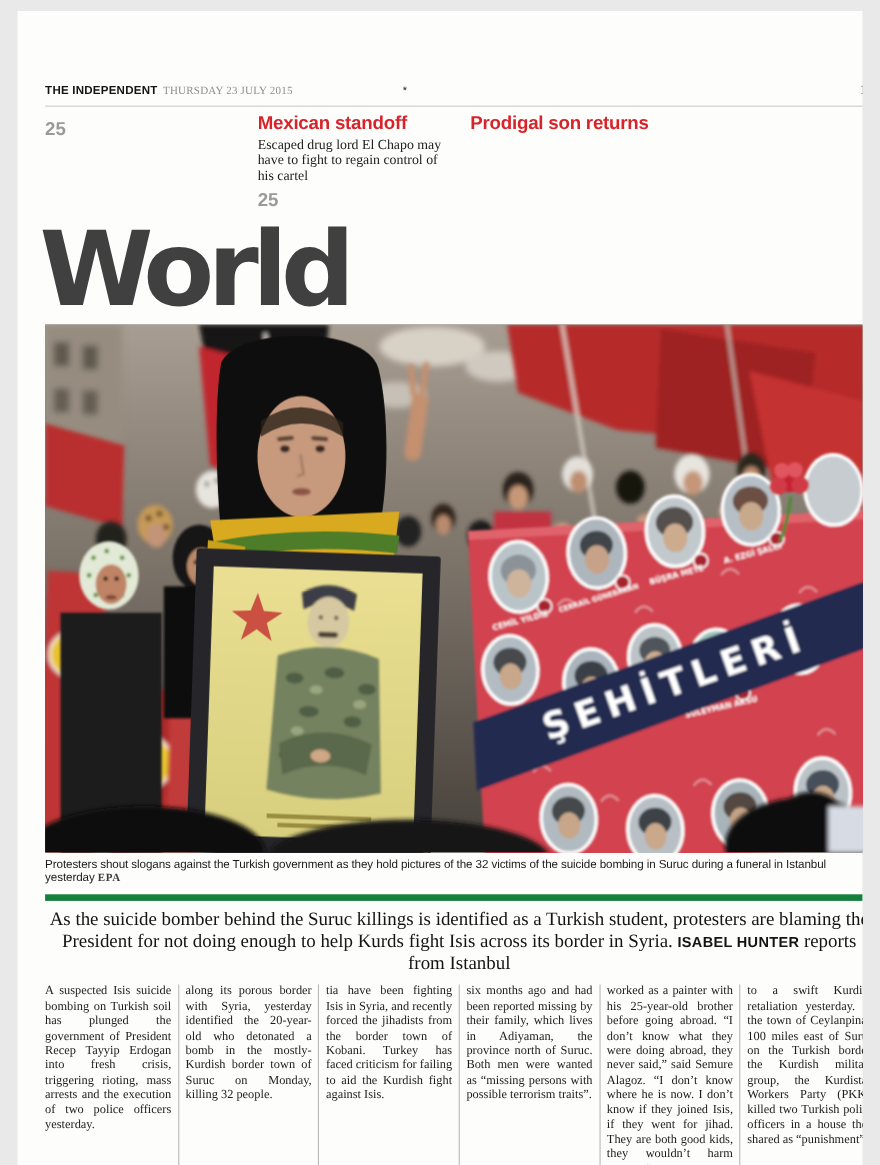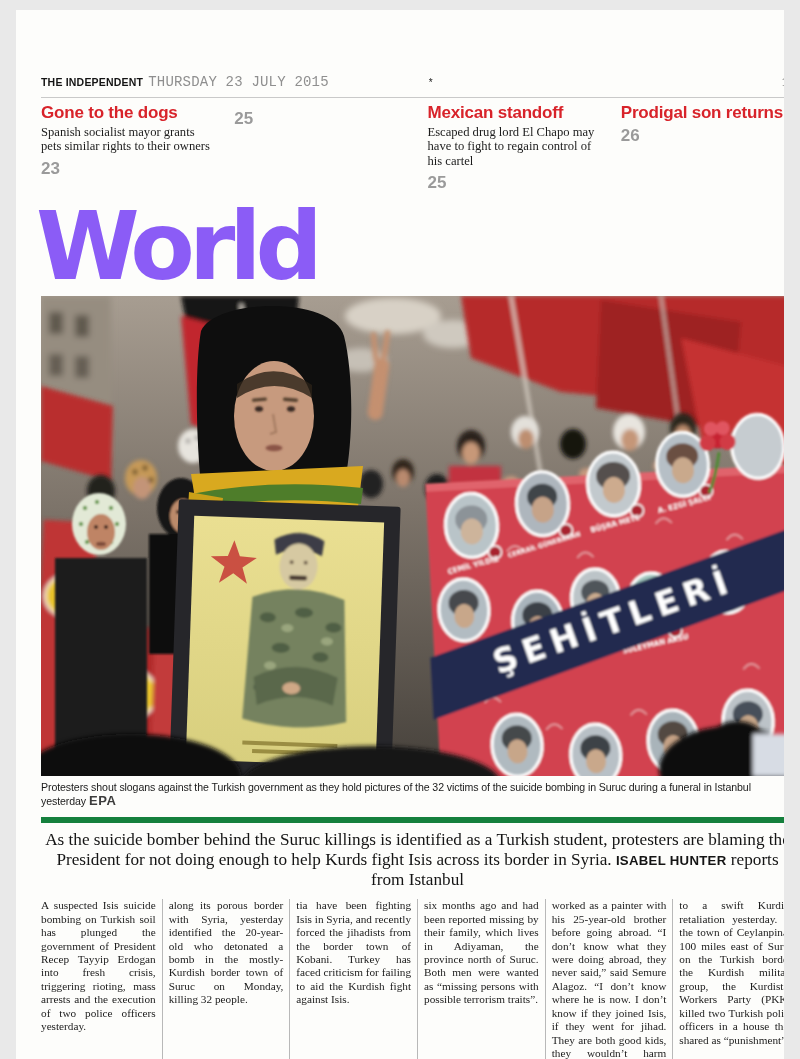--- a/index.html
+++ b/index.html
@@ -3,39 +3,39 @@
 <meta charset="utf-8">
 <style>
   html,body{margin:0;padding:0;background:#e9e9e9;}
   .page{position:relative;width:768px;height:1059px;background:#fdfdfb;margin:10px auto;overflow:hidden;
         font-family:"Liberation Serif",serif;color:#141414;}
   .content{margin:0 22px 0 25px;width:753px;}
 
   
   .masthead{margin-top:64px;display:flex;align-items:baseline;border-bottom:1px solid #c9c9c9;padding-bottom:7px;}
   .mh-paper{font-family:"Liberation Sans",sans-serif;font-weight:bold;font-size:10.5px;letter-spacing:.2px;}
-  .mh-date{font-family:Liberation Mono, monospace;font-size:14px;color:#8f8f8f;margin-left:5px;letter-spacing:.2px;}
+  .mh-date{font-family:Liberation Serif, serif;font-size:10px;color:#8f8f8f;margin-left:5px;letter-spacing:.2px;}
   .mh-star{font-family:"Liberation Sans",sans-serif;font-size:10px;color:#222;margin-left:100px;}
   .mh-page{margin-left:auto;font-size:12.5px;color:#2a2a2a;}
 
   
   .teasers{display:grid;grid-template-columns:repeat(4,1fr);column-gap:20px;margin-top:6px;}
   .teaser-title{color:#d8232a;font-family:"Liberation Sans",sans-serif;font-weight:bold;font-size:17px;letter-spacing:-.2px;line-height:1;}
   .teaser-summary{font-size:12.6px;line-height:1.14;margin-top:4px;color:#1c1c1c;}
   .teaser-page{color:#9a9a9a;font-family:"Liberation Sans",sans-serif;font-weight:bold;font-size:17px;margin-top:5px;}
 
   
   .section-title{font-family:"DejaVu Sans","Liberation Sans",sans-serif;font-weight:bold;font-size:94px;
-                 letter-spacing:-6px;line-height:.85;margin-top:14px;margin-left:-5px;color:#8b5cf6;}
+                 letter-spacing:-6px;line-height:.85;margin-top:14px;margin-left:-5px;color:#404040;}
 
   
   .photo{margin-top:9px;width:753px;height:480px;overflow:hidden;background:#6d655c;}
   .photo svg{display:block;}
   .caption{margin-top:5px;font-family:"Liberation Sans",sans-serif;font-size:10.6px;color:#1a1a1a;letter-spacing:-.1px;}
-  .caption .credit{font-weight:bold;font-size:13px;letter-spacing:.6px;color:#3c3c3c;}
+  .caption .credit{font-weight:bold;font-size:10px;letter-spacing:.6px;color:#3c3c3c;font-family:Liberation Serif, serif;}
 
   
   .headline-wrap{text-align:center;margin-top:7px;}
   .headline{display:inline-block;font-size:53px;line-height:1;transform:scaleX(.9);transform-origin:center;
             letter-spacing:-1px;color:#101010;}
   .standfirst{border-top:6px solid #15803d;margin-top:9px;padding-top:7px;text-align:center;
               font-size:17.2px;line-height:1.17;color:#141414;}
   .standfirst .byline{font-family:"Liberation Sans",sans-serif;font-weight:bold;font-size:13.2px;letter-spacing:.3px;}
 
   
@@ -54,35 +54,29 @@
 
     <div class="masthead">
       <span class="mh-paper">THE INDEPENDENT</span>
       <span class="mh-date">THURSDAY 23 JULY 2015</span>
       <span class="mh-star">*</span>
       <span class="mh-page">18</span>
     </div>
 
     <div class="teasers">
       <div class="teaser">
-        <div class="teaser-title">Gone to the dogs</div>
-        <div class="teaser-summary">Spanish socialist mayor grants pets similar rights to their owners</div>
-        <div class="teaser-page">23</div>
-      </div>
-      <div class="teaser">
         <div class="teaser-page">25</div>
       </div>
       <div class="teaser">
         <div class="teaser-title">Mexican standoff</div>
         <div class="teaser-summary">Escaped drug lord El Chapo may have to fight to regain control of his cartel</div>
         <div class="teaser-page">25</div>
       </div>
       <div class="teaser">
         <div class="teaser-title">Prodigal son returns</div>
-        <div class="teaser-page">26</div>
       </div>
     </div>
 
     <div class="section-title">World</div>
 
     <figure class="photo" style="margin:9px 0 0 0;">
       <svg width="753" height="480" viewBox="0 0 753 480" xmlns="http://www.w3.org/2000/svg">
         <defs>
           <linearGradient id="bgGrad" x1="0" y1="0" x2="0" y2="1">
             <stop offset="0" stop-color="#a79d91"></stop>

